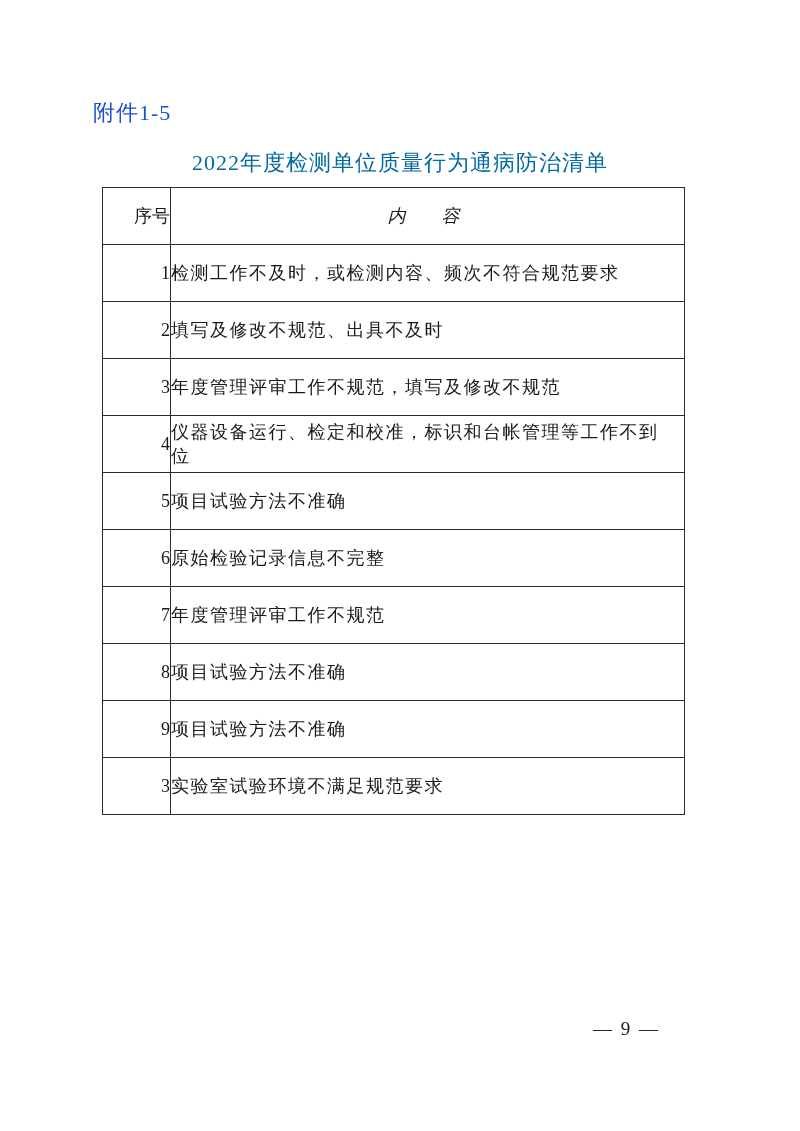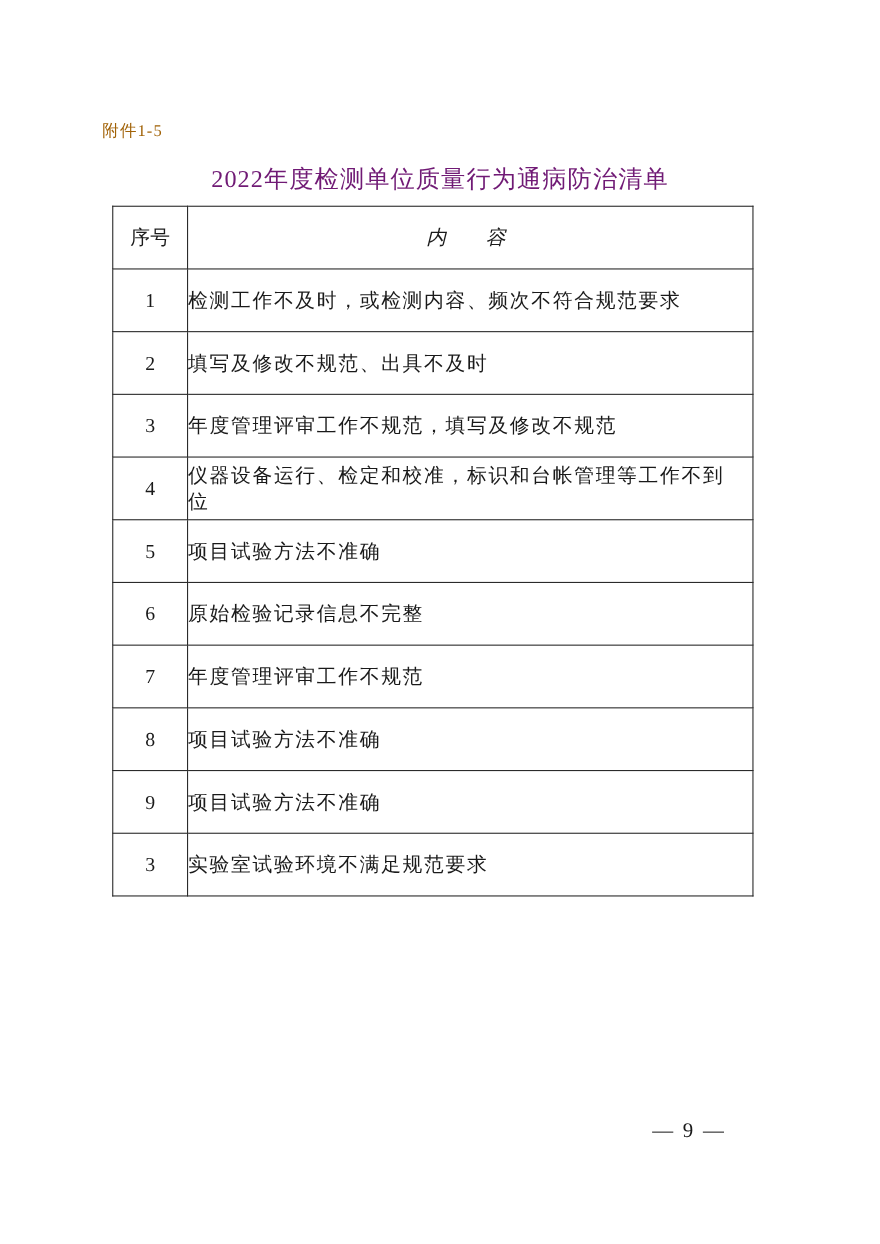--- a/index.html
+++ b/index.html
@@ -13,56 +13,55 @@
     position: relative;
     width: 800px;
     height: 1131px;
     background: #ffffff;
     overflow: hidden;
   }
   .attachment-label {
     position: absolute;
     left: 93px;
     top: 98px;
-    font-size: 15px;
+    font-size: 22px;
     letter-spacing: 1px;
-    color: #a16207;
+    color: #1d4ed8;
     white-space: pre;
-    margin-top: 12px;
   }
   .doc-title {
     position: absolute;
     left: 0;
     top: 148px;
     width: 100%;
     text-align: center;
     font-size: 22px;
     letter-spacing: 1px;
-    color: #701a75;
+    color: #0369a1;
   }
   table.content-table {
     position: absolute;
     left: 102px;
     top: 187px;
     width: 583px;
     border-collapse: collapse;
     table-layout: fixed;
     font-size: 18px;
     color: #1a1a1a;
   }
   table.content-table th,
   table.content-table td {
     border: 1.5px solid #2b2b2b;
     height: 57px;
     font-weight: normal;
     vertical-align: middle;
   }
   table.content-table .col-index {
     width: 68px;
-    text-align: center;
+    text-align: right;
   }
   table.content-table .col-content {
     text-align: left;
     padding-right: 8px;
     letter-spacing: 1.5px;
   }
   table.content-table thead .col-content {
     text-align: center;
     padding-left: 0;
     letter-spacing: 0;

